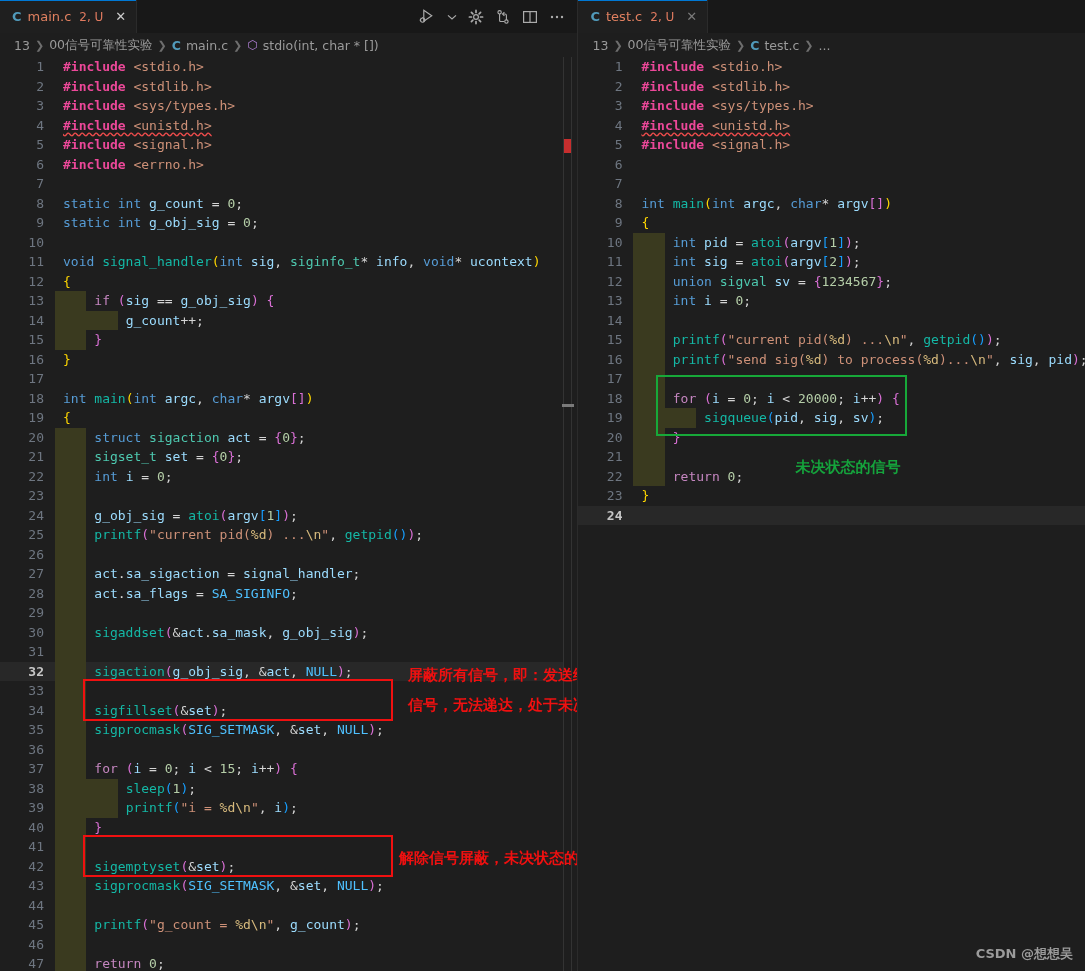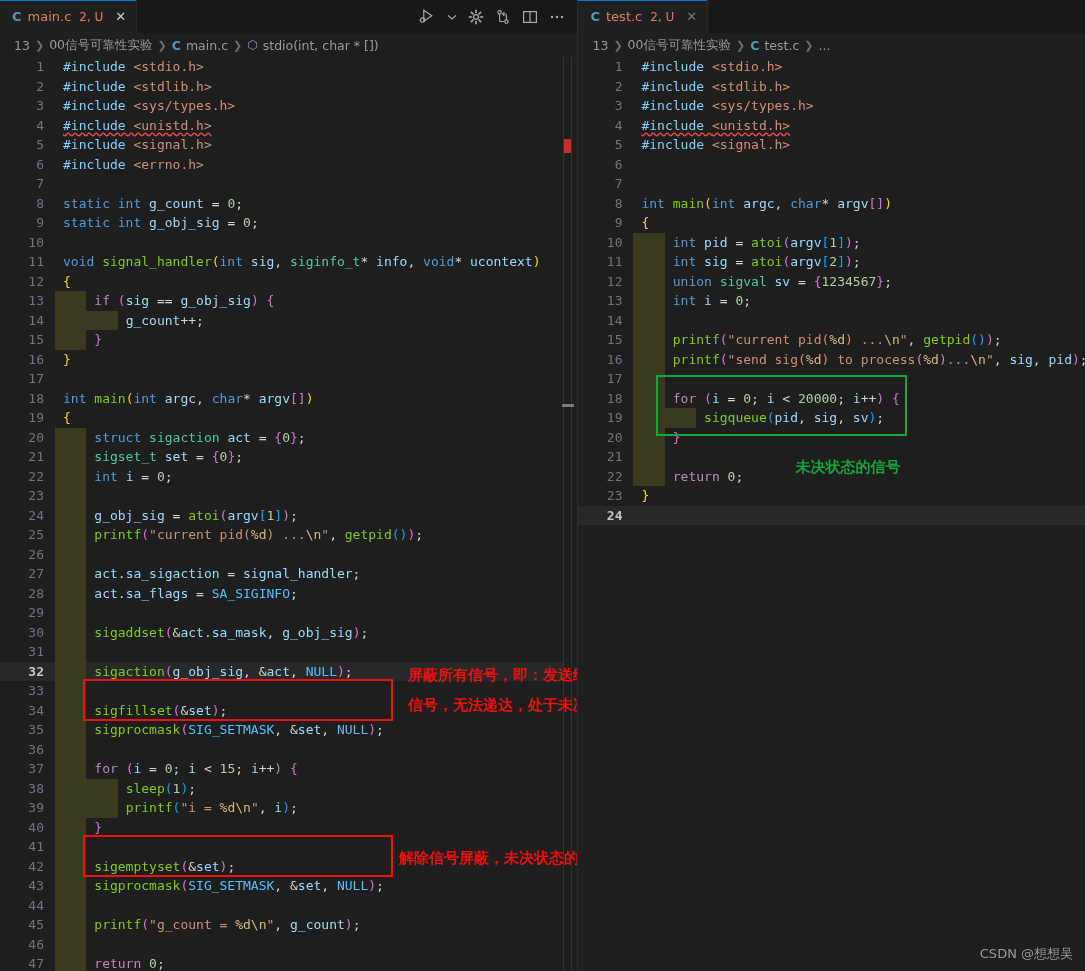--- a/index.html
+++ b/index.html
@@ -46,25 +46,25 @@
   .ln .num{width:44px;text-align:right;padding-right:11px;color:#6e7681;font-size:13px;flex:none;
            font-family:"DejaVu Sans Mono","Liberation Mono",monospace;}
   .ln.cur .num{color:#c6c6c6;font-weight:700;}
   .ln.cur{background:#282828;}
   .ln .txt{position:relative;flex:1;padding-left:8px;}
 
   
   .iblk{position:absolute;top:0;height:19.5px;background:#3a3a1f;}
 
   
-  .c-pre{color:#7dd3fc;}
+  .c-pre{color:#ec4899;font-weight:bold;}
   .c-inc{color:#ce9178;}
   .c-kw{color:#569cd6;}
   .c-type{color:#4ec9b0;}
-  .c-fn{color:#84cc16;}
+  .c-fn{color:#14b8a6;}
   .c-var{color:#9cdcfe;}
   .c-num{color:#b5cea8;}
   .c-str{color:#ce9178;}
   .c-ctl{color:#c586c0;}
   .c-op{color:#d4d4d4;}
   .c-br1{color:#ffd700;}
   .c-br2{color:#da70d6;}
   .c-br3{color:#179fff;}
   .c-const{color:#4fc1ff;}
   .c-esc{color:#d7ba7d;}
@@ -73,21 +73,21 @@
 
   
   .ruler{position:absolute;right:0;top:0;bottom:0;width:14px;background:#1e1e1e;}
   .ruler .vline{position:absolute;top:0;bottom:0;width:1px;background:#333;}
 
   
   .annot{position:absolute;font-family:"DejaVu Sans","Liberation Sans",sans-serif;font-weight:700;}
   .box{position:absolute;box-sizing:border-box;}
 
   .watermark{position:absolute;right:12px;bottom:8px;font-size:13px;color:#9b9b9b;
-             font-family:"DejaVu Sans","Liberation Sans",sans-serif;}
+             font-family:"DejaVu Sans","Liberation Sans",sans-serif;font-weight:bold;}
 </style>
 </head>
 <body>
 
 <div class="app">
 
   <div class="group left">
 
     <div class="tabbar">
       <div class="tab active">

